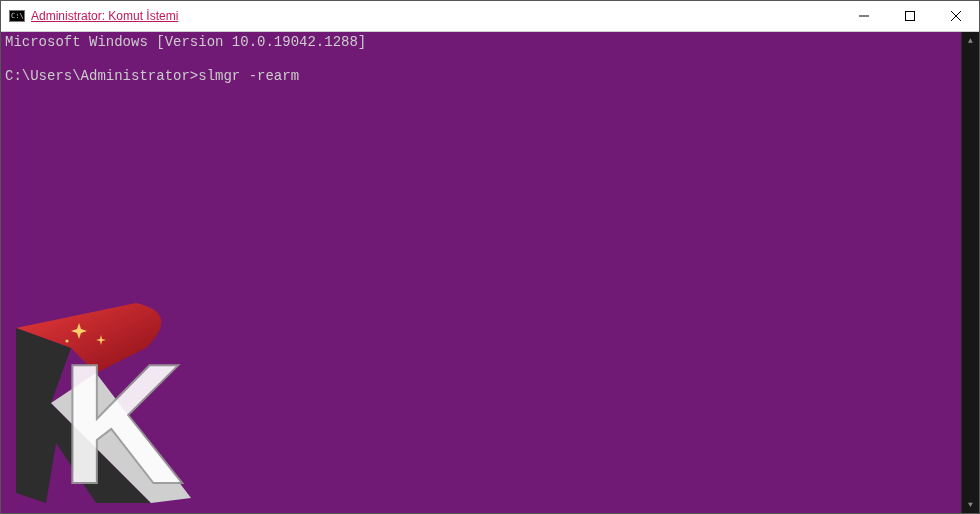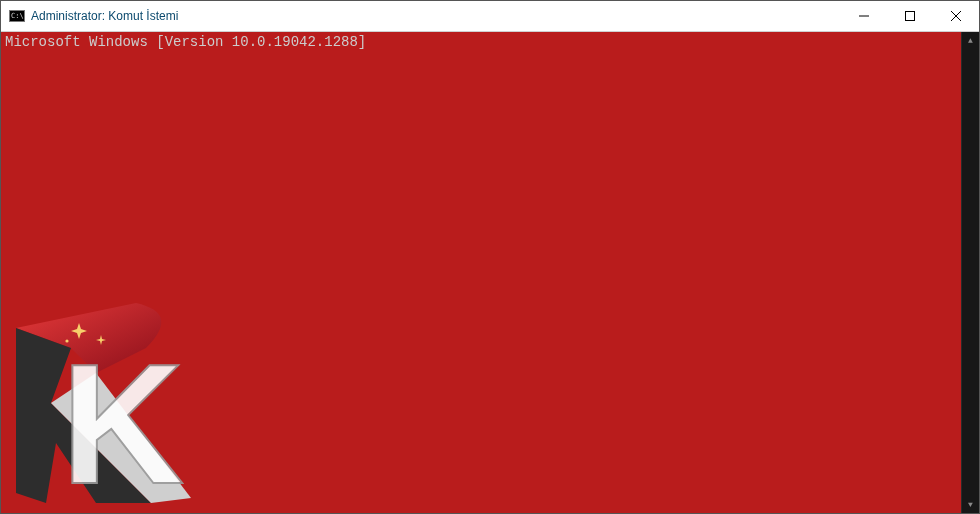--- a/index.html
+++ b/index.html
@@ -21,34 +21,35 @@
     user-select:none;
   }
   .titlebar .app-icon{
     width:16px;height:16px;
     margin:0 6px 0 8px;
     display:flex;align-items:center;justify-content:center;
   }
   .titlebar .title{
     flex:0 0 auto;
     font-size:12px;
-    color:#0c4a6e;
+    color:#be185d;
     white-space:nowrap;
+    text-decoration:underline;
   }
   .titlebar .spacer{flex:1;}
   .winbtn{
     width:46px;height:30px;
     display:flex;align-items:center;justify-content:center;
     color:#000;
   }
   .winbtn svg{display:block;}
   
   .console{
     flex:1;
-    background:#b91c1c;
+    background:#701a75;
     color:#ccc;
     font-family:Consolas,"Courier New",monospace;
     font-size:14px;
     line-height:17px;
     padding:2px 4px;
     position:relative;
     overflow:hidden;
   }
   .console-line{white-space:pre;}
   .blank{height:17px;}
@@ -100,20 +101,21 @@
       <svg width="10" height="10" viewBox="0 0 10 10">
         <line x1="0" y1="0" x2="10" y2="10" stroke="currentColor" stroke-width="1"></line>
         <line x1="10" y1="0" x2="0" y2="10" stroke="currentColor" stroke-width="1"></line>
       </svg>
     </div>
   </div>
 
   <div class="console">
     <div class="console-line">Microsoft Windows [Version 10.0.19042.1288]</div>
     <div class="blank"></div>
+    <div class="console-line"><span>C:\Users\Administrator&gt;</span><span>slmgr -rearm</span></div>
 
     <div class="scrollbar">
       <div class="arrow">▲</div>
       <div class="track"></div>
       <div class="arrow">▼</div>
     </div>
 
     <svg class="watermark" viewBox="0 0 230 220" xmlns="http://www.w3.org/2000/svg">
       <defs>
         <linearGradient id="redg" x1="0" y1="0" x2="1" y2="1">

